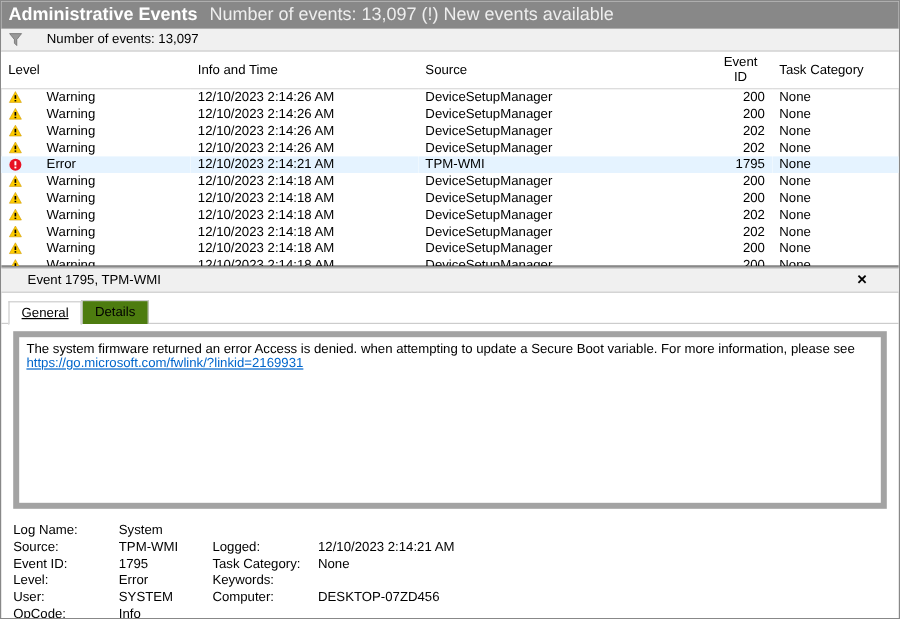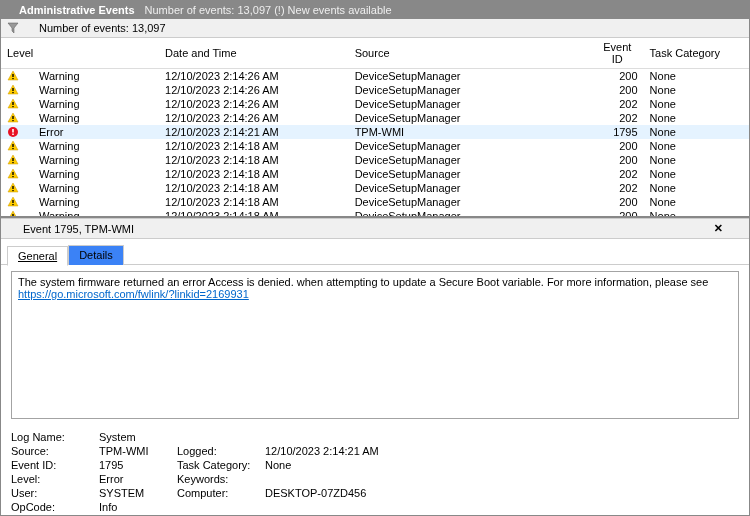--- a/index.html
+++ b/index.html
@@ -1,17 +1,17 @@
 <!DOCTYPE html>
 <html><head>
 <meta charset="utf-8">
 <style>
 * { margin: 0; padding: 0; box-sizing: border-box; }
 body { font-family: "Segoe UI", Tahoma, sans-serif; font-size: 11px; background: #fff; color: #000; width: 750px; height: 516px; overflow: hidden; border: 1px solid #888; }
-.header-bar { background: #888; color: #fff; padding: 3px 18px; font-size: 11px; display: flex; align-items: center; gap: 10px; }
+.header-bar { background: #888; color: #fff; padding: 3px 6px; font-size: 15px; display: flex; align-items: center; gap: 10px; }
 .header-title { font-weight: bold; }
 .header-sub { color: #eee; }
 .toolbar { background: #f0f0f0; border-bottom: 1px solid #ccc; padding: 3px 6px; display: flex; align-items: center; gap: 20px; }
 .filter-icon { width: 12px; height: 12px; display: inline-block; }
 .filter-icon svg { width: 100%; height: 100%; }
 
 .event-list-container { height: 180px; overflow-y: scroll; border-bottom: 2px solid #888; position: relative; }
 .event-table { width: 100%; border-collapse: collapse; table-layout: fixed; padding-left: 16px; }
 .event-table th { text-align: left; font-weight: normal; padding: 3px 6px; border-bottom: 1px solid #ddd; background: #fff; position: sticky; top: 0; }
 .event-table td { padding: 1px 6px; white-space: nowrap; overflow: hidden; text-overflow: ellipsis; }
@@ -23,25 +23,25 @@
 .col-task { width: 100px; }
 
 .level-cell { display: flex; align-items: center; gap: 20px; }
 .icon-warning, .icon-error { width: 12px; height: 12px; display: inline-block; }
 .icon-warning svg, .icon-error svg { width: 100%; height: 100%; display: block; }
 
 .detail-header { background: #f0f0f0; border-top: 1px solid #ccc; border-bottom: 1px solid #ccc; padding: 3px 22px; display: flex; justify-content: space-between; align-items: center; }
 .close-x { cursor: pointer; font-weight: bold; padding: 0 4px; }
 
 .tabs { display: flex; padding: 6px 6px 0 6px; gap: 0; }
-.tab { padding: 3px 10px; border: 1px solid #ccc; border-bottom: none; background: #3b82f6; cursor: pointer; font-size: 11px; }
+.tab { padding: 3px 10px; border: 1px solid #ccc; border-bottom: none; background: #4d7c0f; cursor: pointer; font-size: 11px; }
 .tab.active { background: #fff; border-bottom: 1px solid #fff; position: relative; top: 1px; text-decoration: underline; }
 
 .detail-body { padding: 6px 10px; border-top: 1px solid #ccc; margin-top: -1px; }
-.message-box { border: 1px solid #a3a3a3; padding: 4px 6px; height: 148px; overflow: auto; background: #fff; font-size: 11px; }
+.message-box { border: 5px solid #a3a3a3; padding: 4px 6px; height: 148px; overflow: auto; background: #fff; font-size: 11px; }
 .message-box a { color: #0066cc; text-decoration: underline; }
 
 .props-grid { display: grid; grid-template-columns: 80px 70px 80px 170px; gap: 2px 8px; margin-top: 12px; font-size: 11px; }
 .props-grid .lbl { white-space: nowrap; }
 .props-grid a { color: #0066cc; text-decoration: underline; }
 .wide { grid-column: 2 / span 3; }
 </style>
 </head>
 <body>
 
@@ -57,21 +57,21 @@
       </svg>
   </span>
   <span>Number of events: 13,097</span>
 </div>
 
 <div class="event-list-container">
   <table class="event-table">
     <thead>
       <tr>
         <th class="col-level">Level</th>
-        <th class="col-date">Date and Time</th>
+        <th class="col-date">Info and Time</th>
         <th class="col-source">Source</th>
         <th class="col-id" style="text-align:center">Event ID</th>
         <th class="col-task">Task Category</th>
       </tr>
     </thead>
     <tbody id="event-rows">
         <tr>
           <td class="col-level">
             <div class="level-cell">
               <span class="icon-warning">

